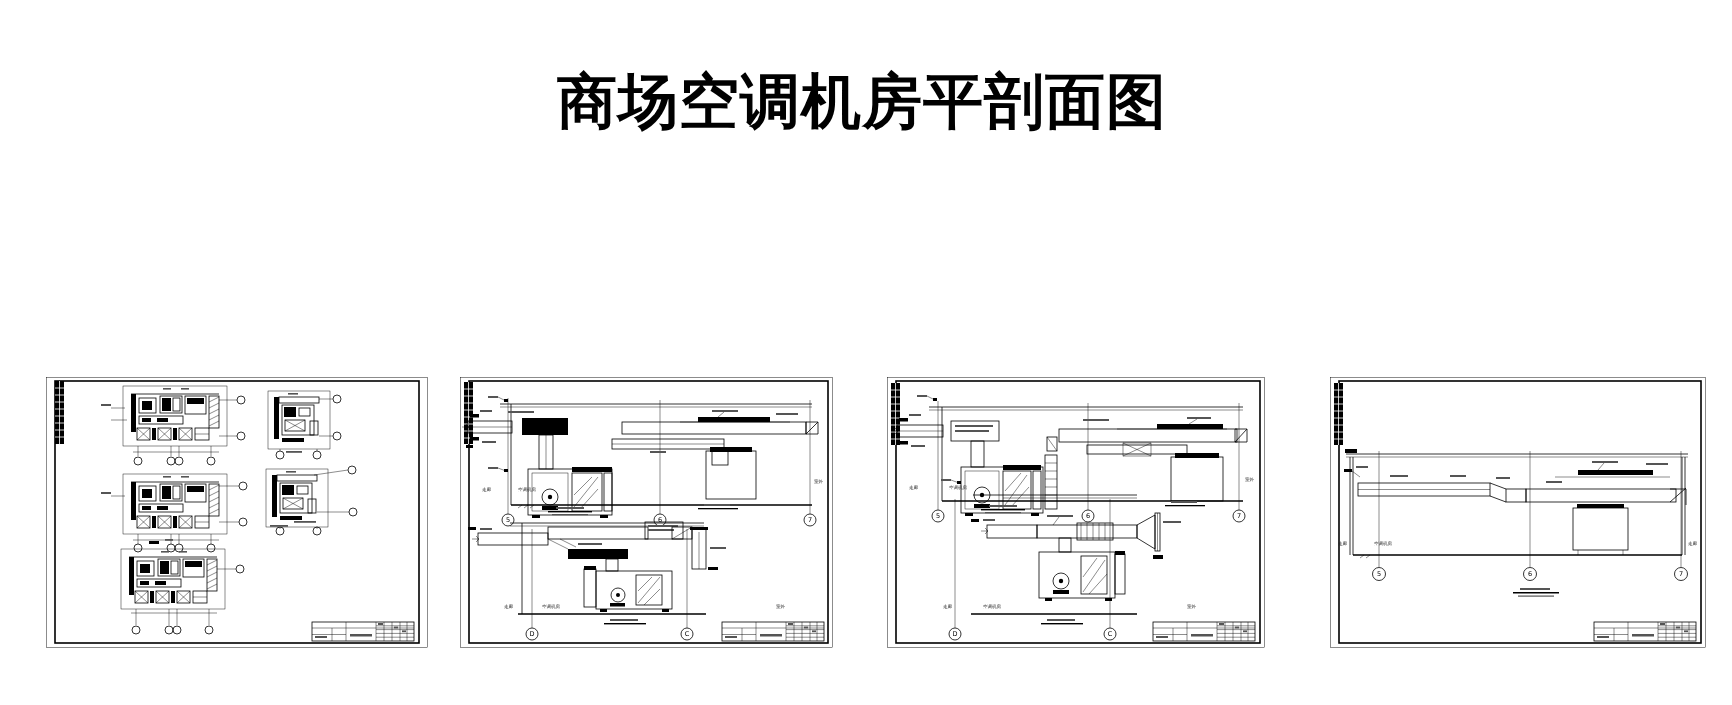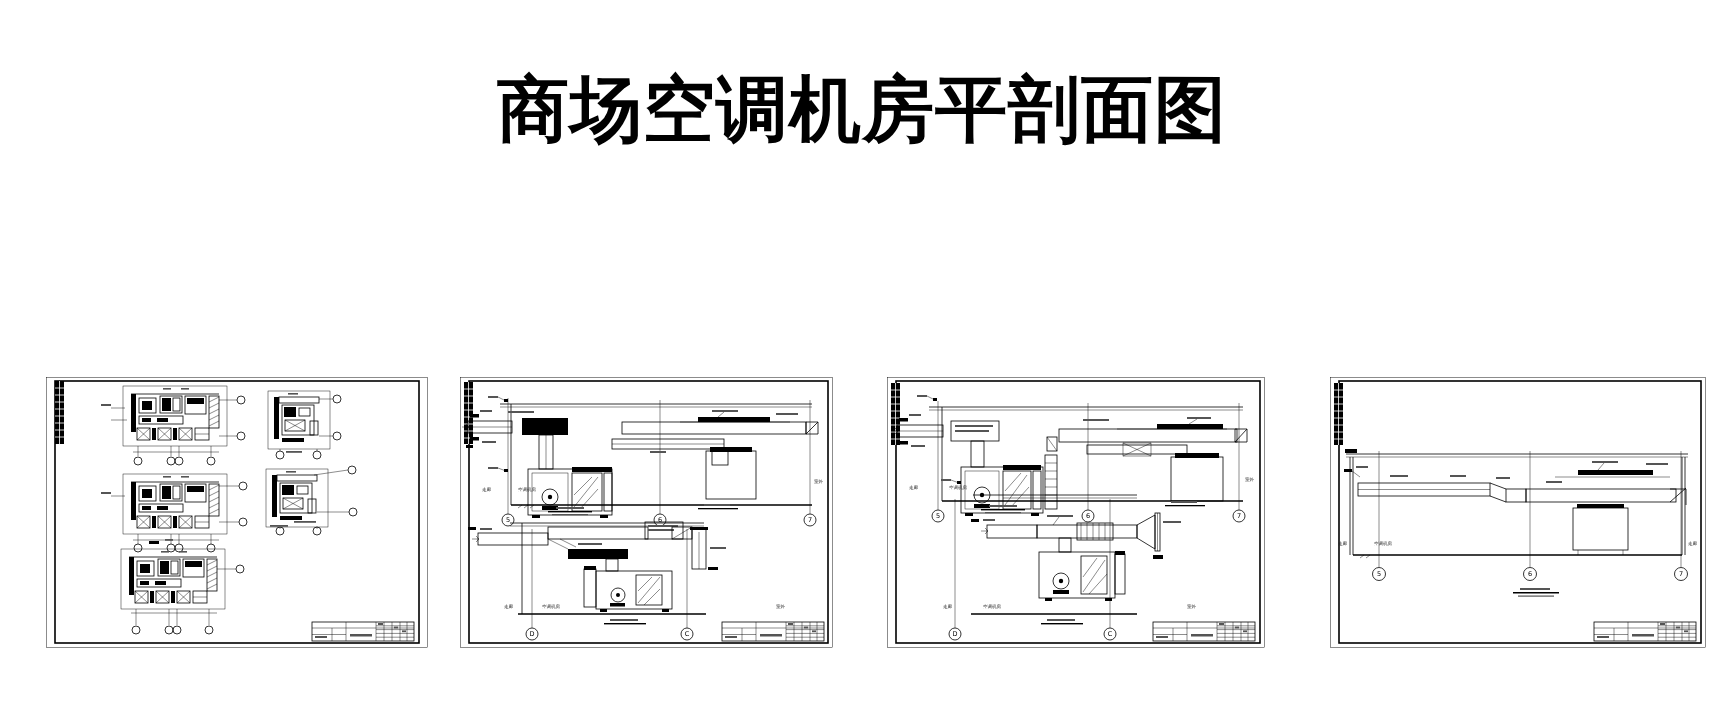--- a/index.html
+++ b/index.html
@@ -1,20 +1,20 @@
 <!DOCTYPE html>
 <html><head>
 <meta charset="utf-8">
 <style>
   html,body{margin:0;padding:0;background:#ffffff;}
   body{width:1732px;height:705px;position:relative;overflow:hidden;
        font-family:"Liberation Sans",sans-serif;}
   .canvas{position:absolute;inset:0;background:#ffffff;}
   .page-title{position:absolute;left:0;right:8px;top:62px;text-align:center;
-    font-size:72px;font-weight:700;color:#000;letter-spacing:1px;
+    font-size:60px;font-weight:700;color:#000;letter-spacing:1px;
     font-family:Liberation Sans, sans-serif;}
   .sheet{position:absolute;}
   svg{display:block;}
   svg .ln{fill:none;stroke:#000;stroke-width:0.8;}
   svg .lt{fill:none;stroke:#000;stroke-width:0.45;}
   svg .tk{fill:none;stroke:#000;stroke-width:1.6;}
   svg .bk{fill:#000;stroke:none;}
   svg .sm{fill:#555;stroke:none;}
   svg text{font-family:"DejaVu Sans","Liberation Sans",sans-serif;}
   svg .bub{font-size:6.5px;text-anchor:middle;fill:#000;}

